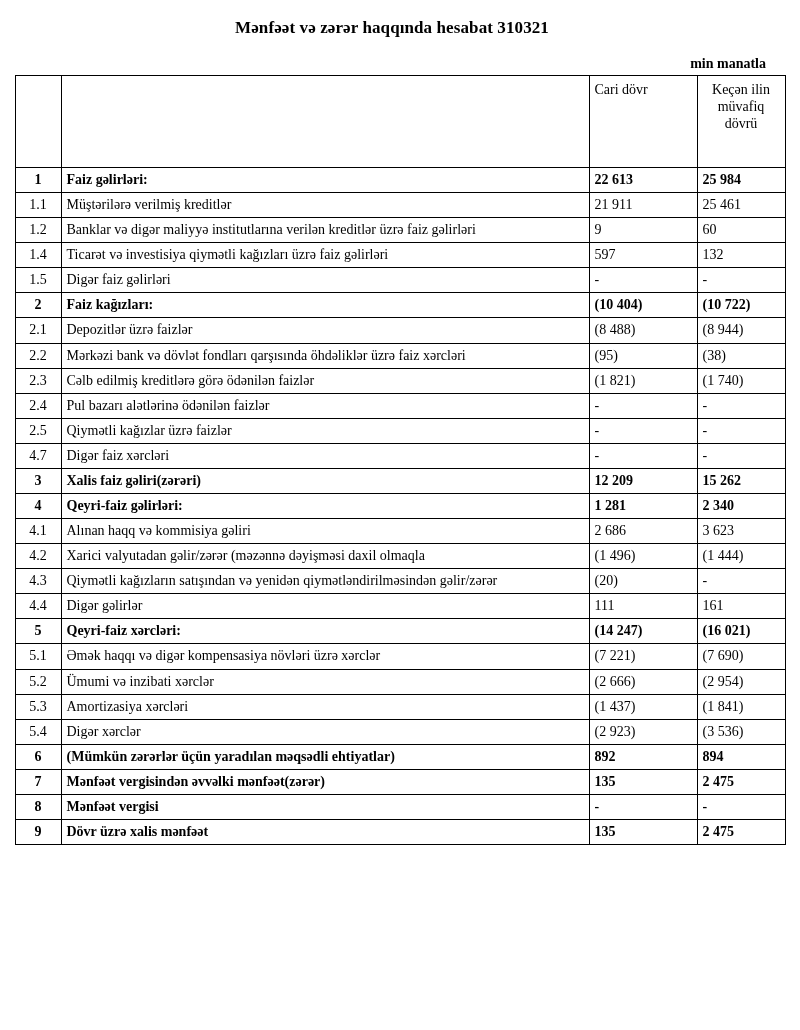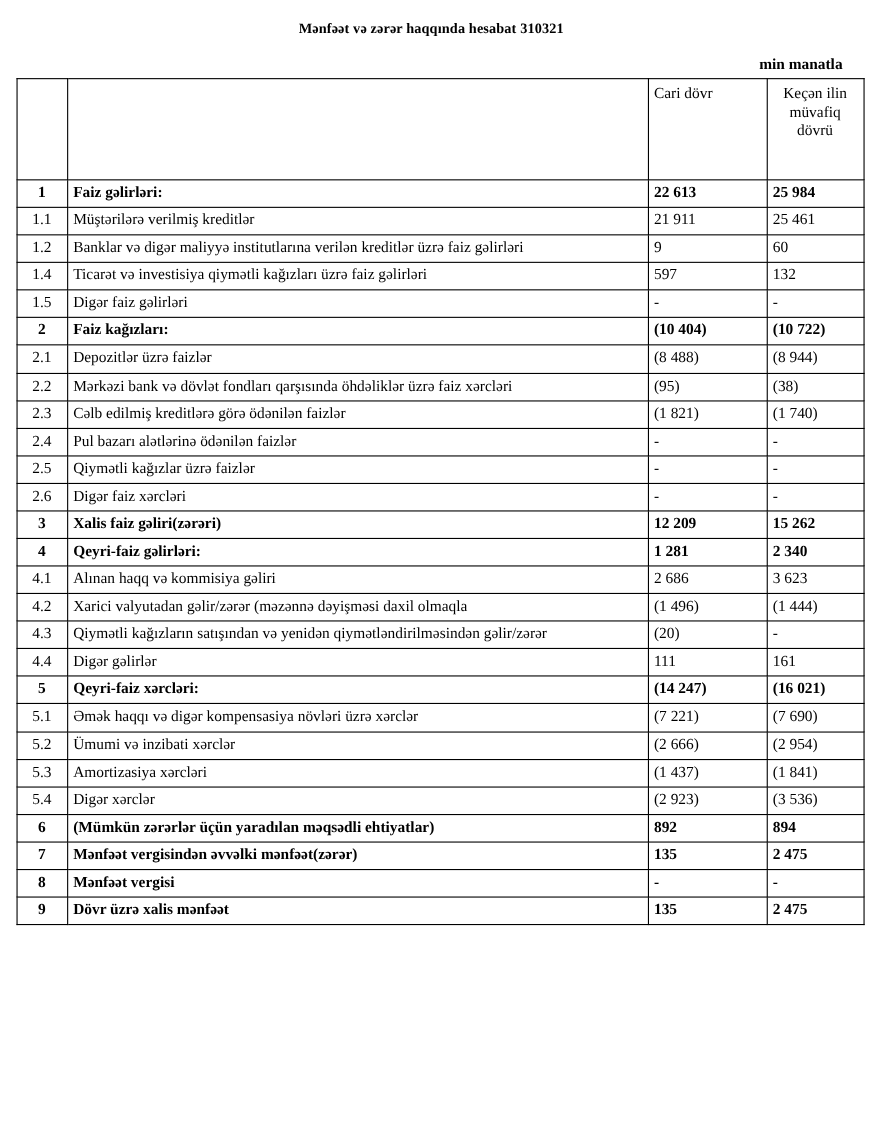--- a/index.html
+++ b/index.html
@@ -18,21 +18,21 @@
     width: 800px;
     height: 1030px;
     box-sizing: border-box;
     padding: 0;
     position: relative;
   }
   .doc-title {
     text-align: center;
     font-family: "Liberation Serif", serif;
     font-weight: bold;
-    font-size: 13px;
+    font-size: 17px;
     margin: 12px 16px 0 0;
     padding-top: 6px;
     letter-spacing: 0.1px;
   }
   .unit-line {
     text-align: right;
     font-weight: bold;
     font-size: 14px;
     margin: 18px 30px 3px 0;
     padding-right: 4px;
@@ -162,21 +162,21 @@
           <td class="val">-</td>
           <td class="val">-</td>
         </tr>
         <tr>
           <td class="no">2.5</td>
           <td class="name">Qiymətli kağızlar üzrə faizlər</td>
           <td class="val">-</td>
           <td class="val">-</td>
         </tr>
         <tr>
-          <td class="no">2.6</td>
+          <td class="no">4.7</td>
           <td class="name">Digər faiz xərcləri</td>
           <td class="val">-</td>
           <td class="val">-</td>
         </tr>
         <tr class="bold">
           <td class="no">3</td>
           <td class="name">Xalis faiz gəliri(zərəri)</td>
           <td class="val">12 209</td>
           <td class="val">15 262</td>
         </tr>

